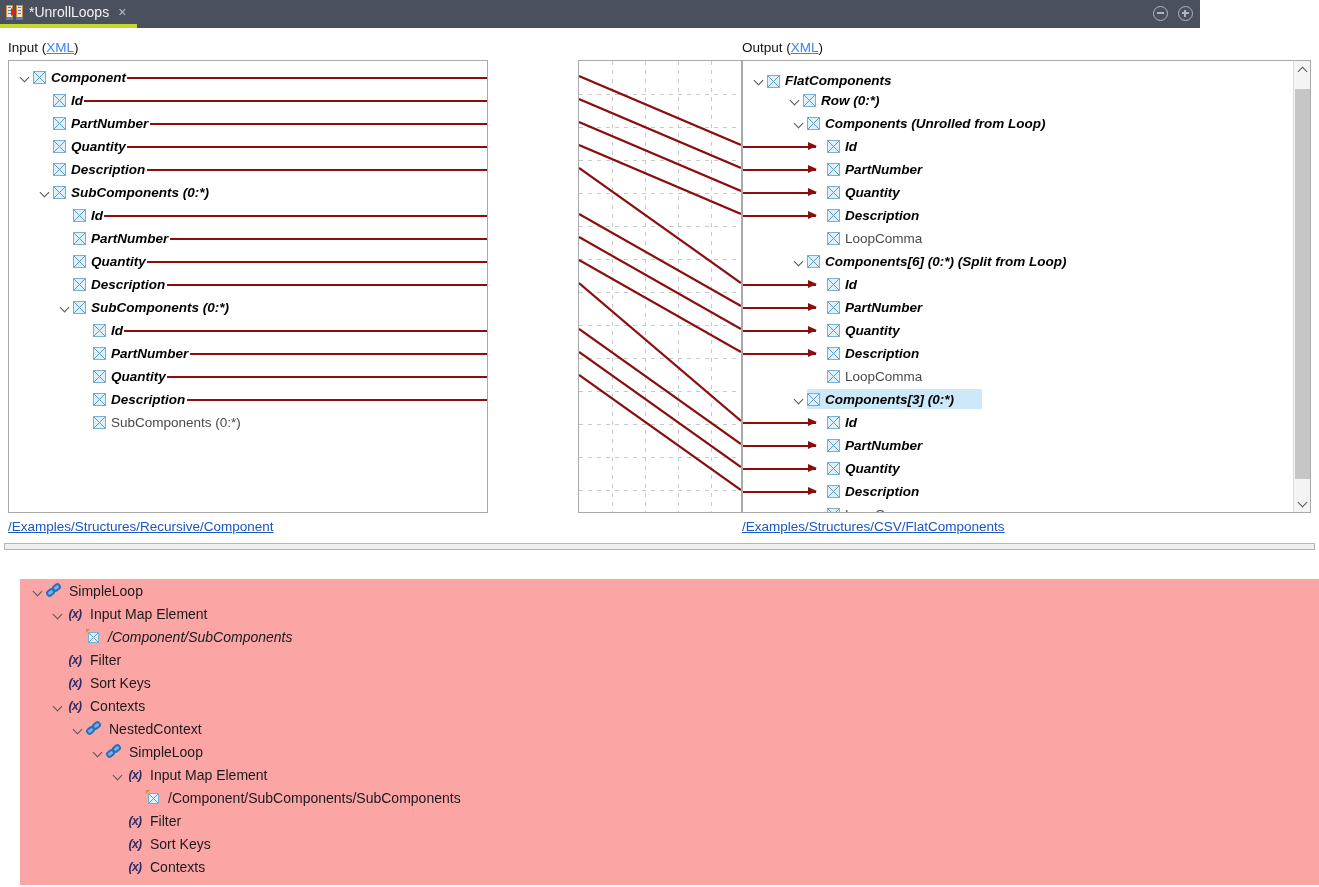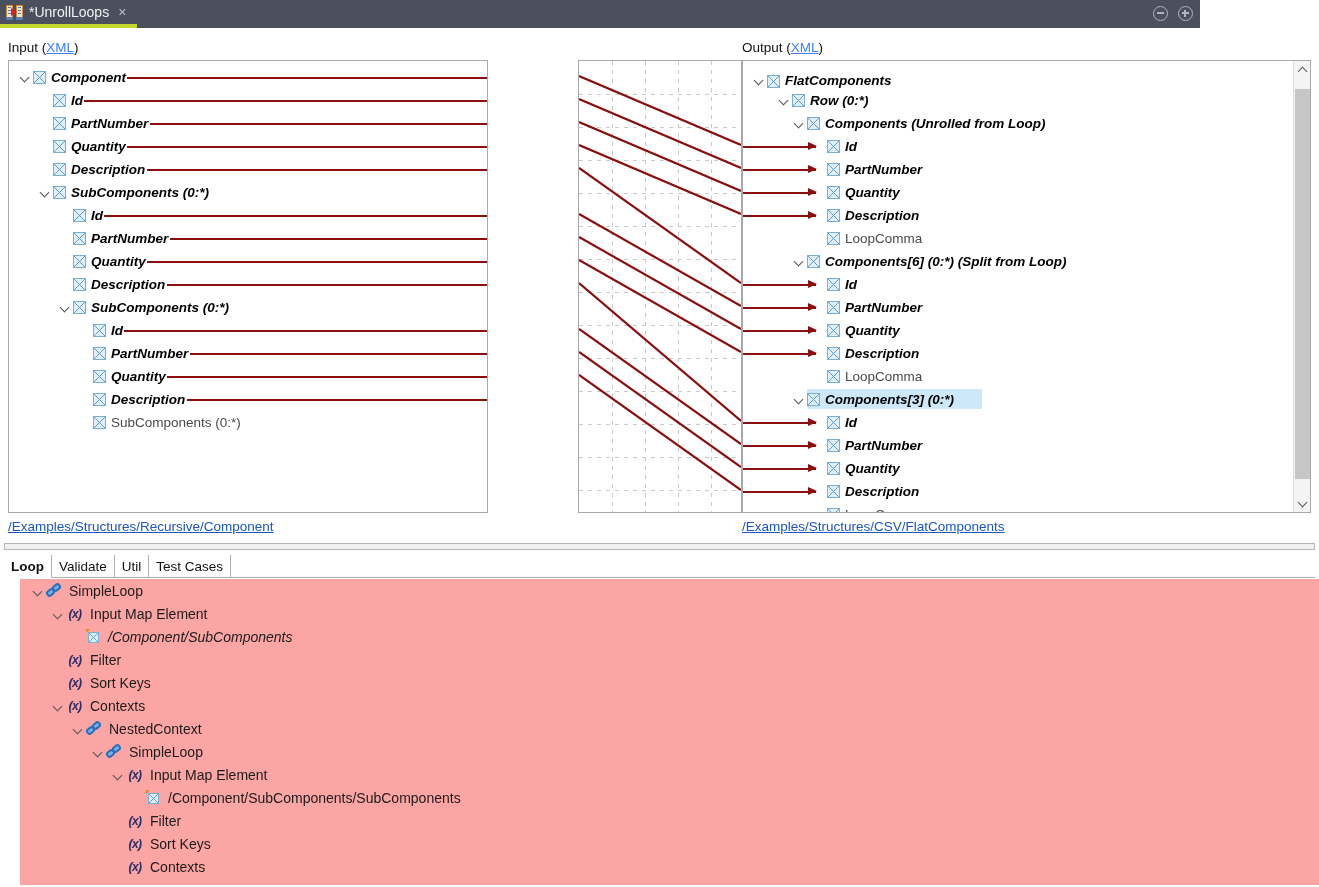--- a/index.html
+++ b/index.html
@@ -407,21 +407,21 @@
       </svg>
   </div>
 
   <div class="pane" id="pane-output">
     <div id="output-rows">
         <div class="trow" style="top: 5px; left: 8px; align-items: flex-end;">
           <span class="chev open"></span>
           <span class="cbx"></span>
           <span class="tlabel mapped">FlatComponents</span>
         </div>
-        <div class="trow" style="top: 28px; left: 33px;">
+        <div class="trow" style="top: 28px; left: 44px;">
           <span class="chev open"></span>
           <span class="cbx"></span>
           <span class="tlabel mapped">Row (0:*)</span>
         </div>
         <div class="trow" style="top: 51px; left: 48px; align-items: center;">
           <span class="chev open"></span>
           <span class="cbx"></span>
           <span class="tlabel mapped">Components (Unrolled from Loop)</span>
         </div>
         <div class="trow" style="top: 74px; left: 68px;">
@@ -528,26 +528,20 @@
       <div class="thumb" id="out-thumb" style="top: 28px; height: 390px;"></div>
       <div class="arrowbtn down"></div>
     </div>
   </div>
 
   <a class="plink" id="link-input" href="#">/Examples/Structures/Recursive/Component</a>
   <a class="plink" id="link-output" href="#">/Examples/Structures/CSV/FlatComponents</a>
 
   <div class="splitter"></div>
 
-  <div class="tabstrip" id="tabstrip">
-      <div class="btab active" style="left: 0px;">Loop</div>
-      <div class="btab" style="left: 48px;">Validate</div>
-      <div class="btab" style="left: 110.797px;">Util</div>
-      <div class="btab" style="left: 145.297px;">Test Cases</div>
-    </div>
 
   <div id="pane-bottom">
       <div class="brow" style="top: 0px; left: 10px;">
         <span class="chev open"></span>
         <span class="ico-loop">
           <span class="a"></span>
           <span class="b"></span>
         </span>
         <span class="blabel">SimpleLoop</span>
       </div>

